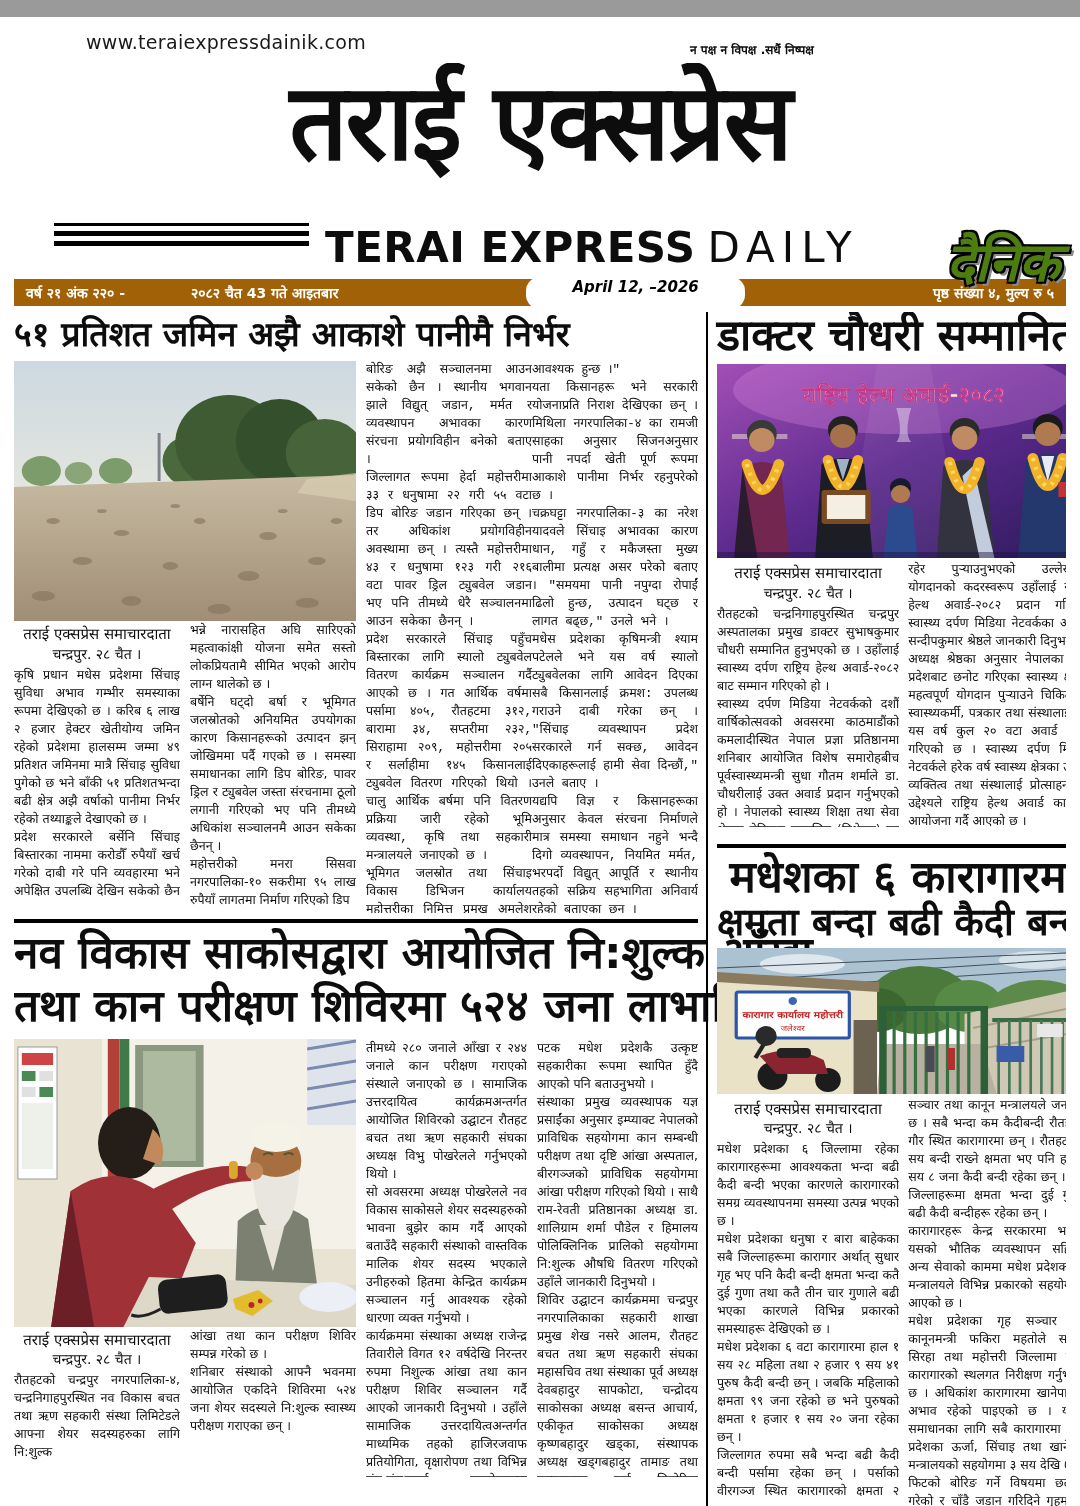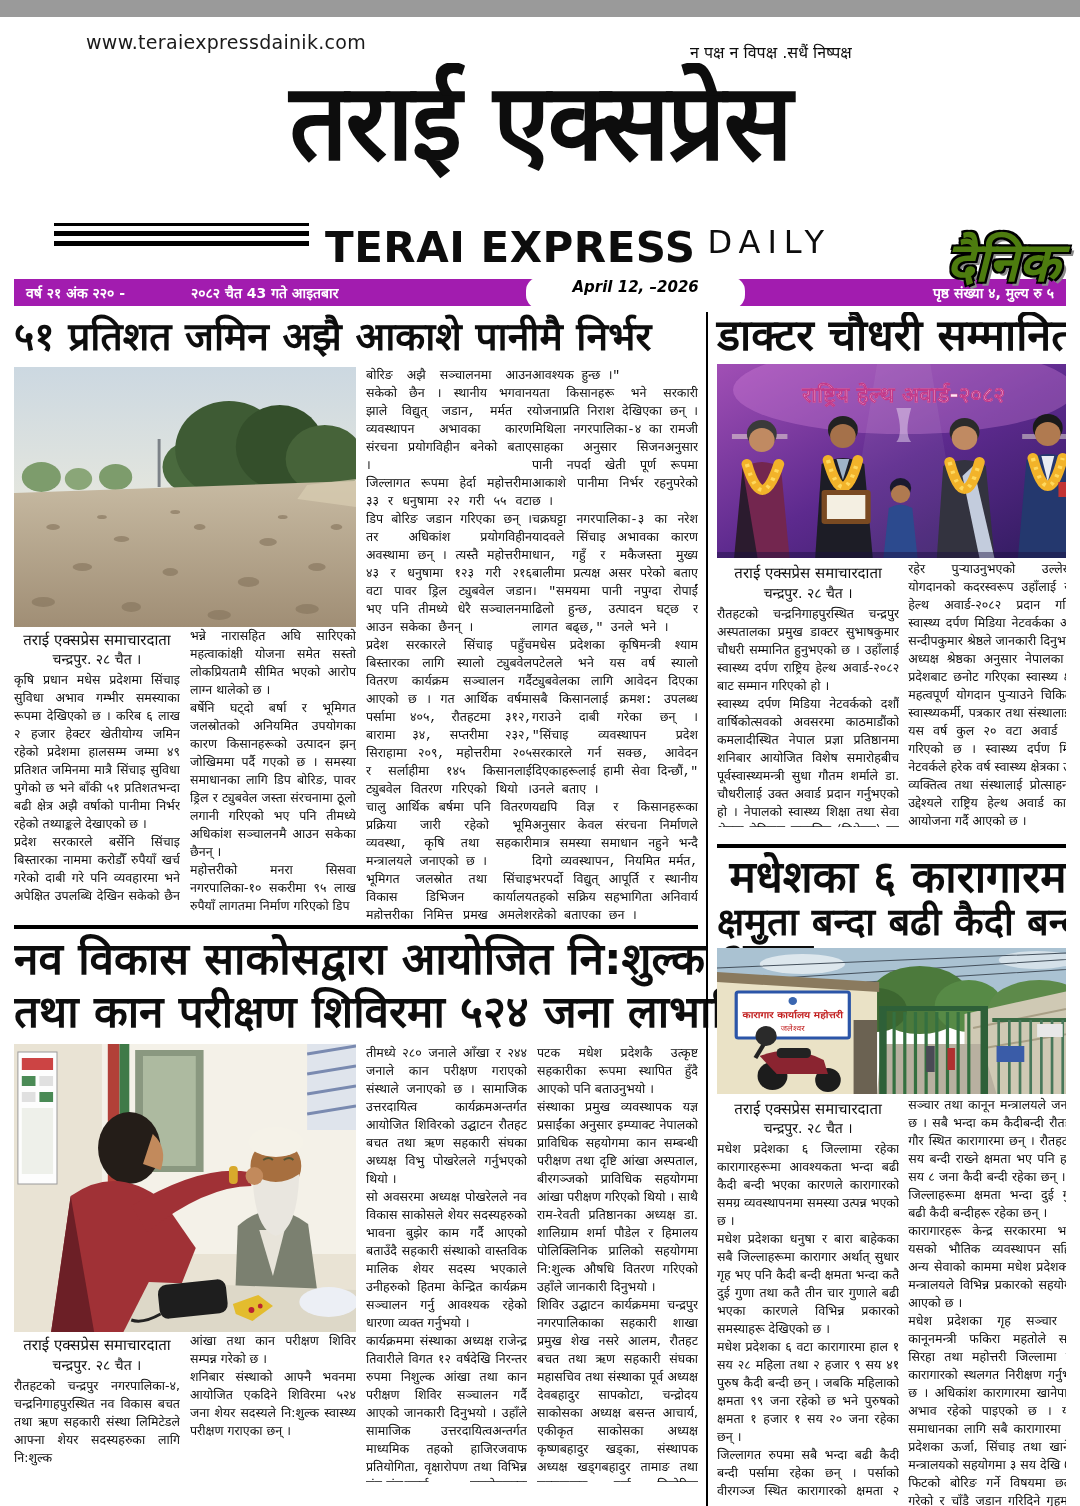--- a/index.html
+++ b/index.html
@@ -2,44 +2,44 @@
 <html><head>
 <meta charset="utf-8">
 <style>
   html,body{margin:0;padding:0;background:#9a9a9a;}
   .page{width:1080px;height:1506px;background:#fff;margin:17px auto;position:relative;
         box-sizing:border-box;padding:8px 14px 10px;overflow:hidden;color:#0d0d0d;
         font-family:"DejaVu Sans","Liberation Sans",sans-serif;}
   
   .m-top{position:relative;height:38px;}
   .m-web{position:absolute;left:72px;top:6px;font-size:19px;letter-spacing:.3px;color:#1a1a1a;}
-  .m-tag{position:absolute;left:676px;top:16px;font-size:16px;font-weight:normal;}
+  .m-tag{position:absolute;left:676px;top:16px;font-size:12px;font-weight:bold;}
   .m-title{text-align:center;font-size:102px;font-weight:900;line-height:1.12;letter-spacing:-2px;
            height:158px;overflow:hidden;transform:scaleY(1.04);transform-origin:top;}
   .m-sub{display:flex;align-items:flex-start;margin:2px 0 4px;height:52px;}
   .m-lines{width:295px;display:flex;flex-direction:column;gap:5px;padding-left:40px;box-sizing:border-box;}
   .m-lines div{height:5px;background:#000;}
   .m-lines div:nth-child(1){height:3px;}
   .m-en{font-size:42px;font-weight:900;letter-spacing:.5px;margin-left:16px;white-space:nowrap;}
-  .m-daily{font-size:32px;font-weight:400;letter-spacing:7px;margin-left:12px;white-space:nowrap;}
+  .m-daily{font-size:42px;font-weight:400;letter-spacing:7px;margin-left:12px;white-space:nowrap;}
   .m-dainik{margin-left:auto;font-size:54px;font-weight:900;font-style:italic;color:#4d7c0f;margin-right:6px;
             text-shadow:-2px -2px 0 #000,2px -2px 0 #000,-2px 2px 0 #000,2px 2px 0 #000,4px 4px 0 #8a8a8a;}
   
-  .datebar{background:#a21caf;color:#fff;display:flex;align-items:center;height:27px;
+  .datebar{background:#a16207;color:#fff;display:flex;align-items:center;height:27px;
            font-size:14px;font-weight:bold;padding:0 12px;}
   .db-np{margin-left:66px;}
   .db-pill{background:#fff;color:#000;font-style:italic;border-radius:14px;
            padding:1px 46px 13px;font-size:15px;margin:0 auto;}
   
   .content{display:flex;margin-top:6px;height:1222px;overflow:hidden;}
   .left-sec{width:692px;flex:none;padding-right:8px;box-sizing:border-box;}
   .right-sec{flex:1;border-left:2px solid #000;padding-left:9px;box-sizing:border-box;}
   
   .h-main{font-size:57px;font-weight:900;line-height:1.06;letter-spacing:-1px;white-space:nowrap;}
-  .h-sub{font-size:39px;font-weight:800;line-height:1.1;margin-top:4px;white-space:nowrap;}
+  .h-sub{font-size:34px;font-weight:800;line-height:1.1;margin-top:4px;white-space:nowrap;}
   .h-doc{font-size:43px;font-weight:900;line-height:1.08;white-space:nowrap;}
   .h-jail{font-size:44px;font-weight:900;line-height:1.12;text-align:center;white-space:nowrap;}
   .h-jail2{font-size:38px;font-weight:900;line-height:1.1;text-align:center;white-space:nowrap;}
   .h-eye{font-size:44px;font-weight:900;line-height:1.2;white-space:nowrap;}
   
   .txt{font-size:12.5px;line-height:18px;text-align:justify;white-space:pre-line;overflow:hidden;}
   .byl{text-align:center;font-weight:normal;line-height:1.35;margin:3px 0 2px;}
   .byl .a{font-size:15px;display:block;}
   .byl .p{font-size:14px;display:block;}
   

